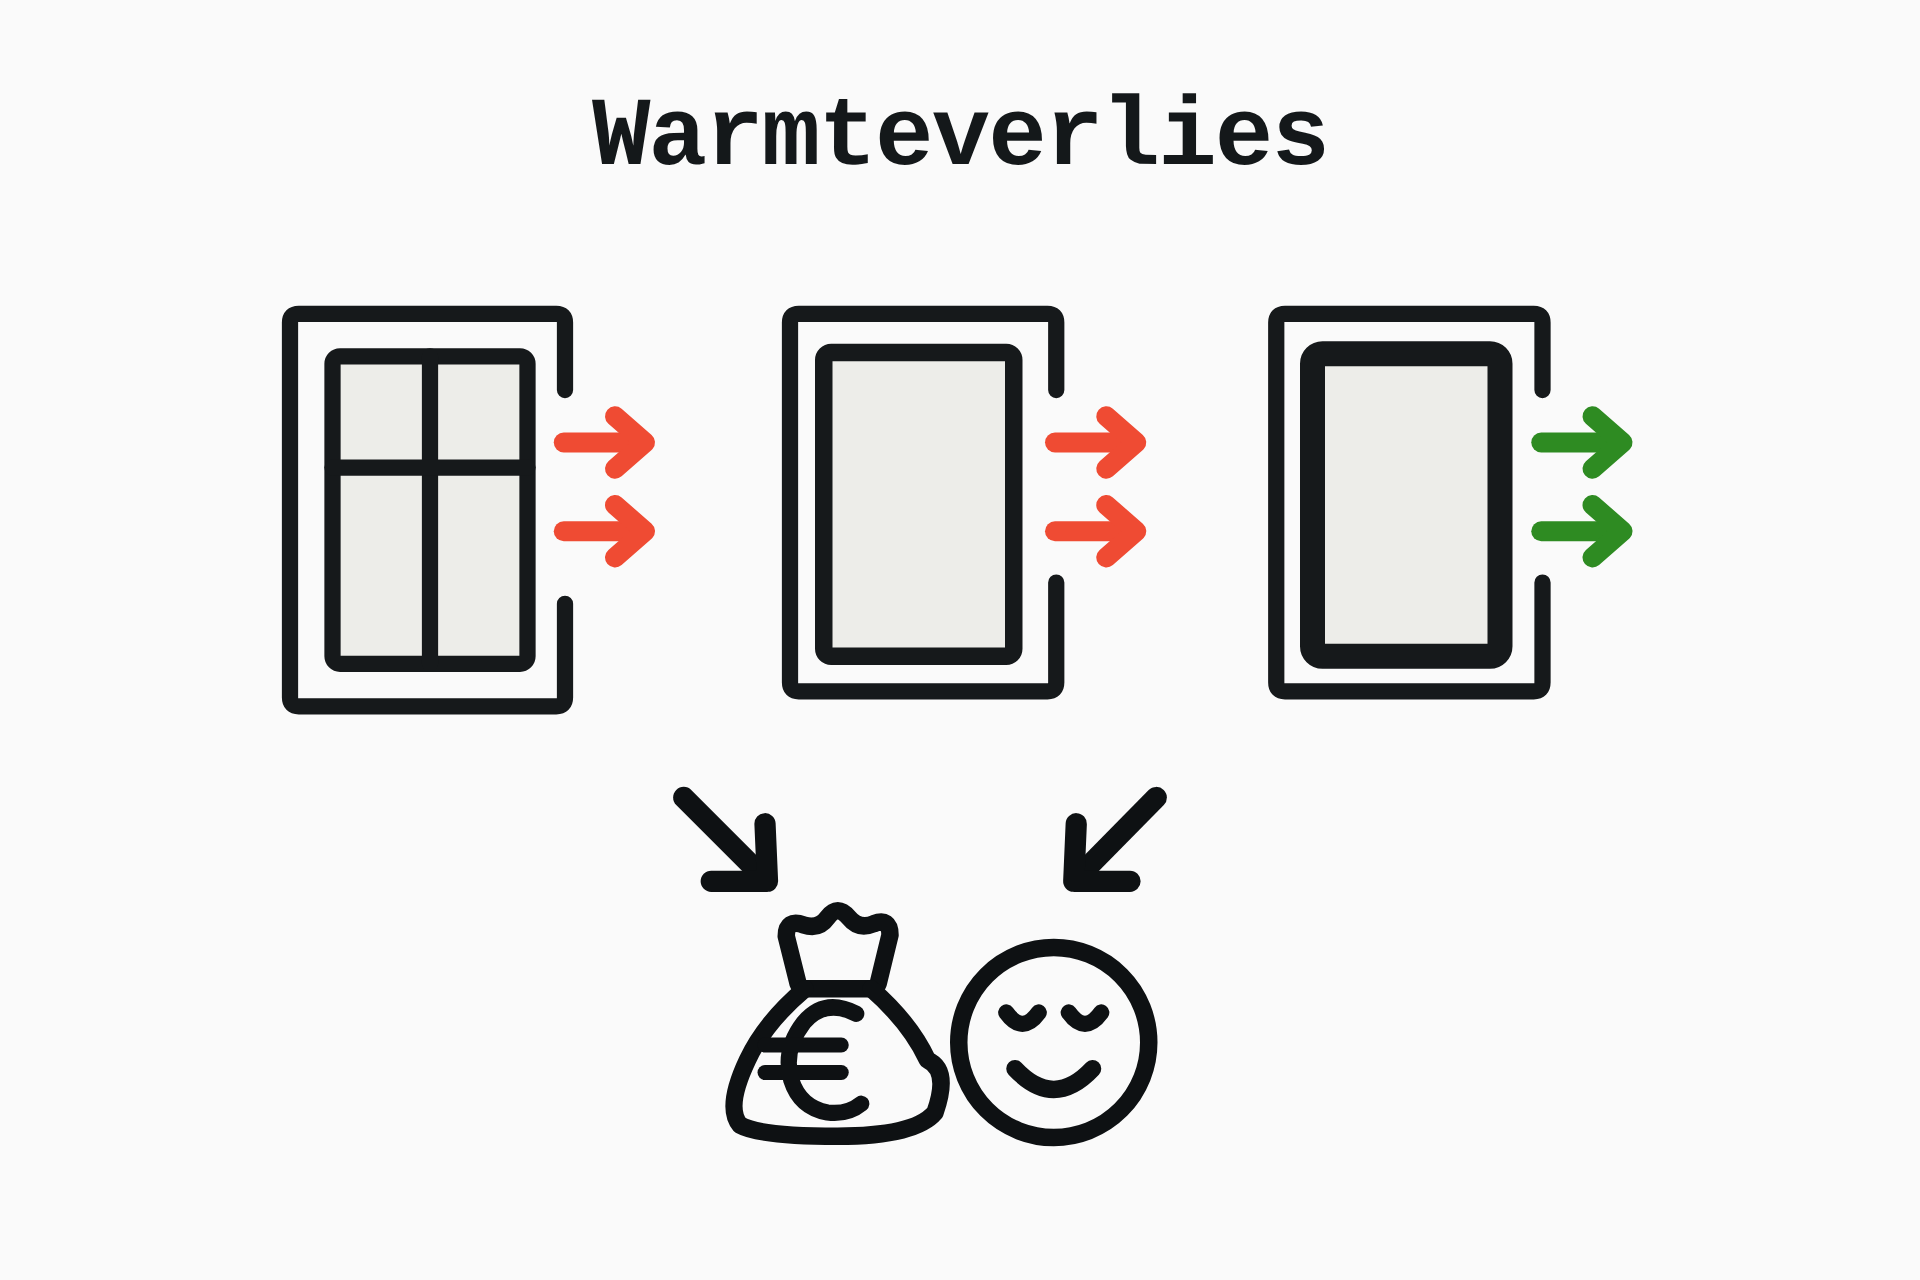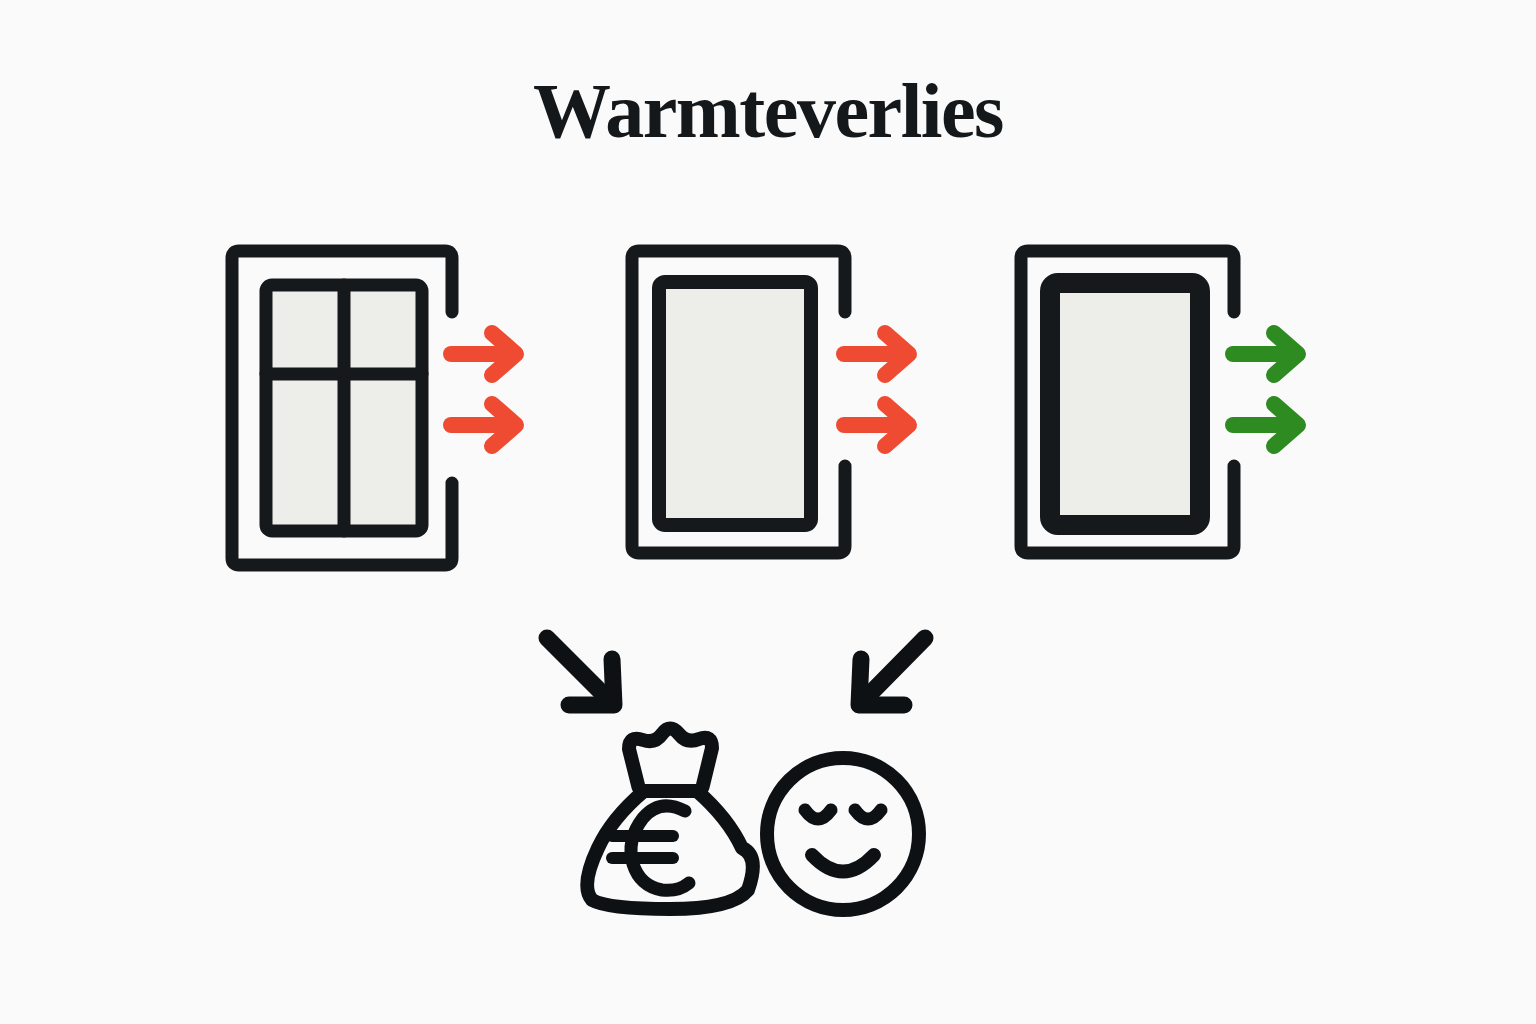--- a/index.html
+++ b/index.html
@@ -21,21 +21,21 @@
     width: 1536px;
     height: 1024px;
   }
 
   .title {
     position: absolute;
     top: 72px;
     left: 0;
     width: 1536px;
     text-align: center;
-    font-family: Liberation Serif, serif;
+    font-family: Liberation Mono, monospace;
     font-weight: bold;
     font-size: 78px;
     letter-spacing: -1.5px;
     color: #14181A;
     line-height: 1;
     user-select: none;
   }
 
   .stage {
     position: absolute;

